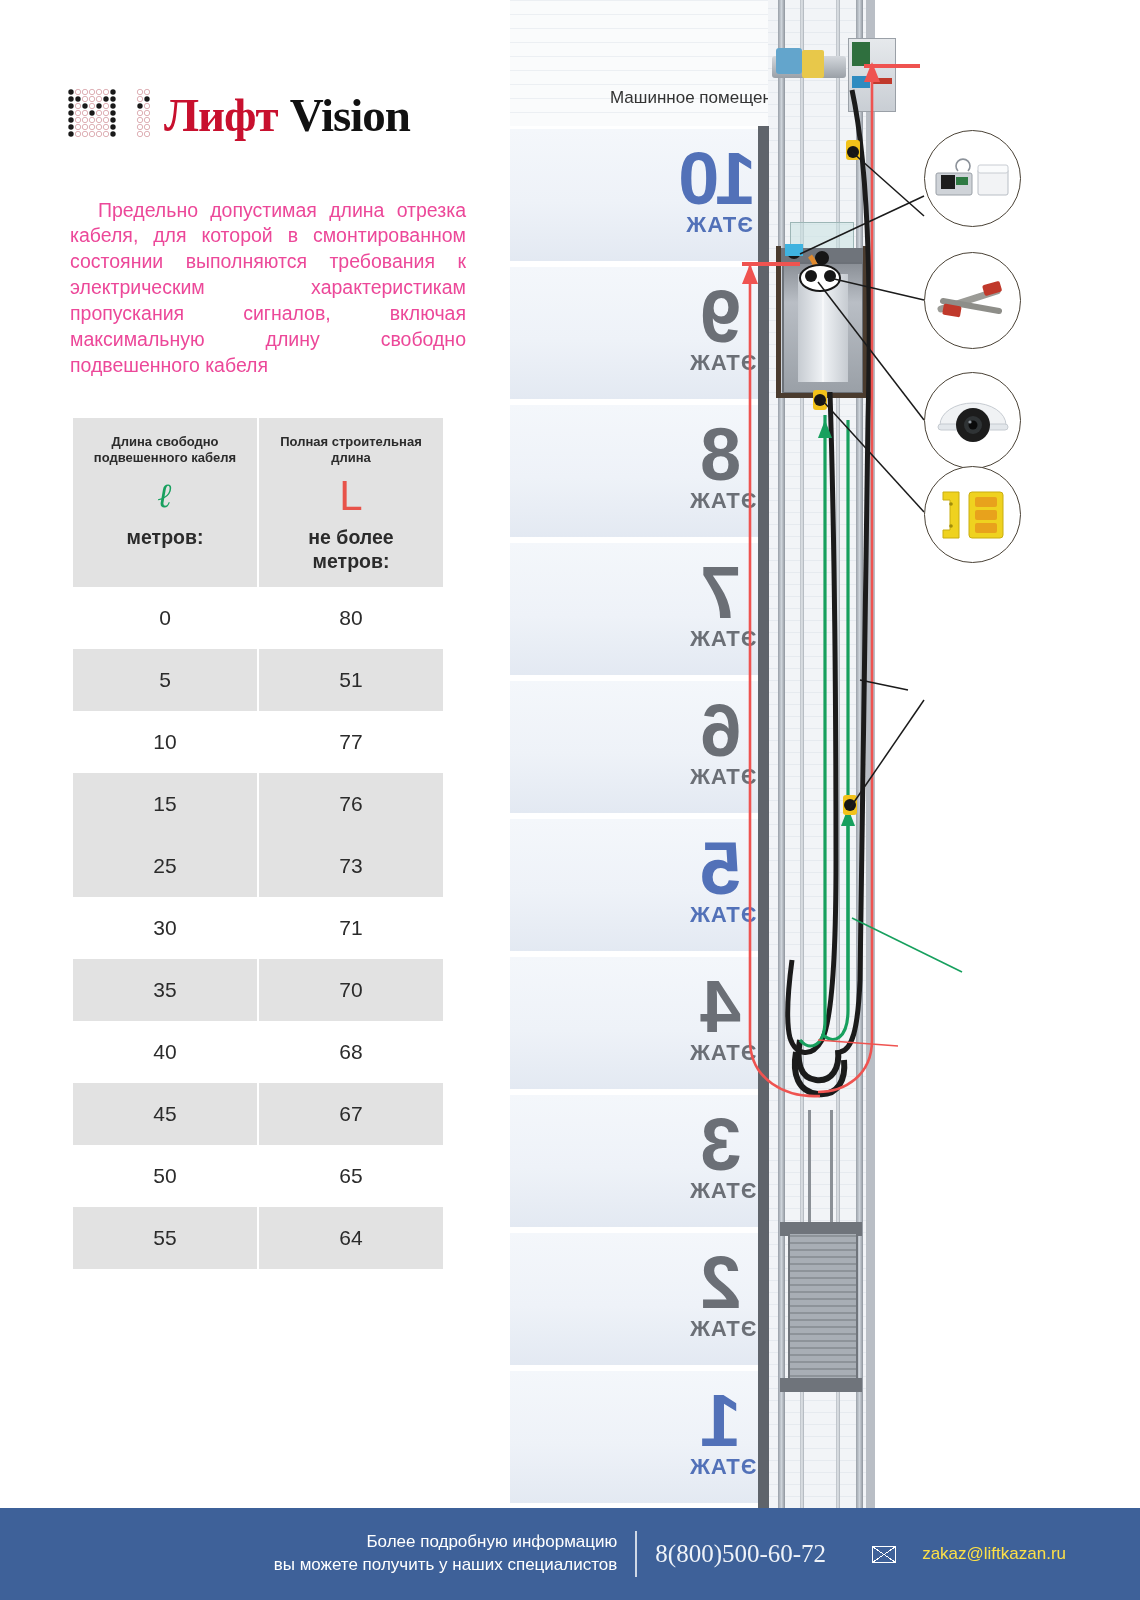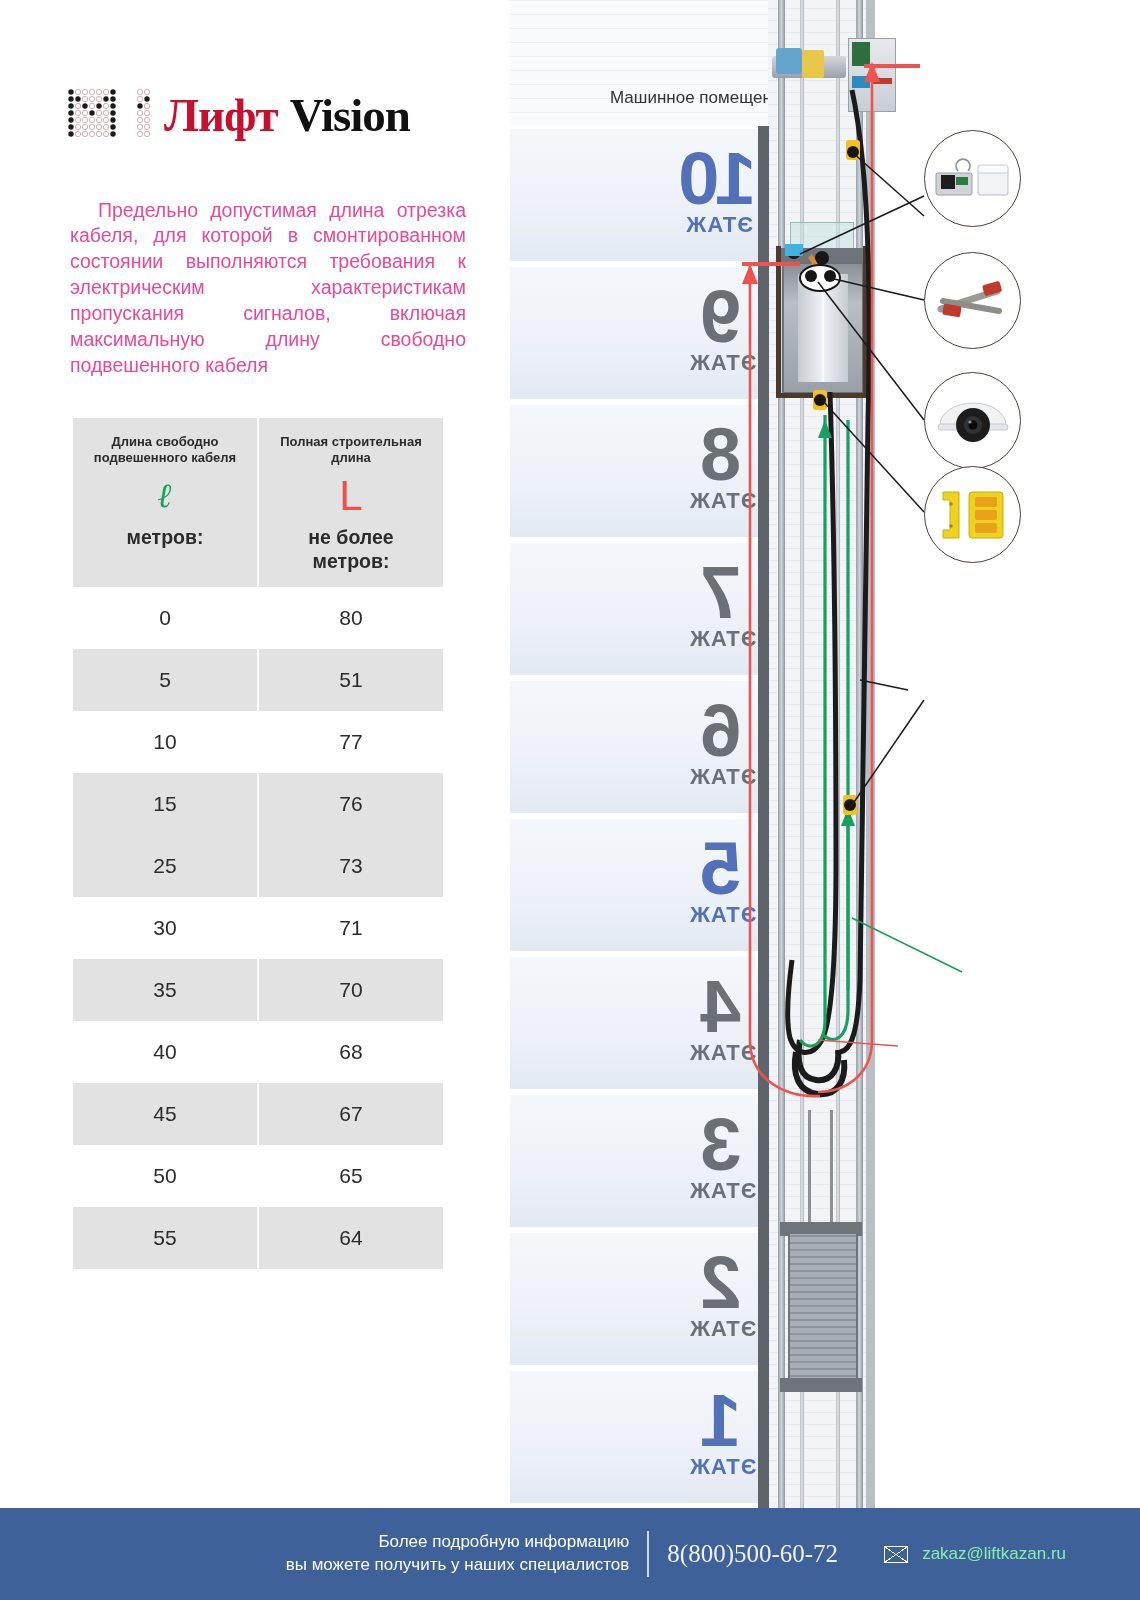--- a/index.html
+++ b/index.html
@@ -105,21 +105,21 @@
       background:#fff;overflow:hidden;}
   .callout-inner{position:absolute;inset:0;display:flex;align-items:center;justify-content:center;}
 
   
   #footer{position:absolute;left:0;top:1508px;width:1140px;height:92px;background:#3e6199;}
   #footer-inner{position:absolute;inset:0;display:flex;align-items:center;justify-content:flex-end;
       padding-right:74px;gap:0;padding-left:40px;}
   #footer-note{color:#fff;font-size:17px;line-height:1.35;text-align:right;padding-right:16px;}
   #footer-div{width:2px;height:46px;background:#cfd8e6;margin:0 18px 0 2px;}
   #footer-phone{color:#eef2f8;font-size:25px;font-family:"Liberation Serif",serif;margin-right:46px;}
-  #footer-mail{display:flex;align-items:center;gap:14px;color:#86efac;font-size:17px;text-align:right;}
+  #footer-mail{display:flex;align-items:center;gap:26px;color:#fde047;font-size:17px;text-align:right;}
   #mail-icon{width:22px;height:15px;border:1.6px solid #fff;position:relative;}
   #mail-icon:before,#mail-icon:after{content:"";position:absolute;left:0;top:0;width:100%;height:100%;}
   #mail-icon:before{background:
      linear-gradient(to bottom right,transparent 48%,#fff 48%,#fff 52%,transparent 52%);}
   #mail-icon:after{background:
      linear-gradient(to bottom left,transparent 48%,#fff 48%,#fff 52%,transparent 52%);}
 </style>
 </head>
 <body>
 

